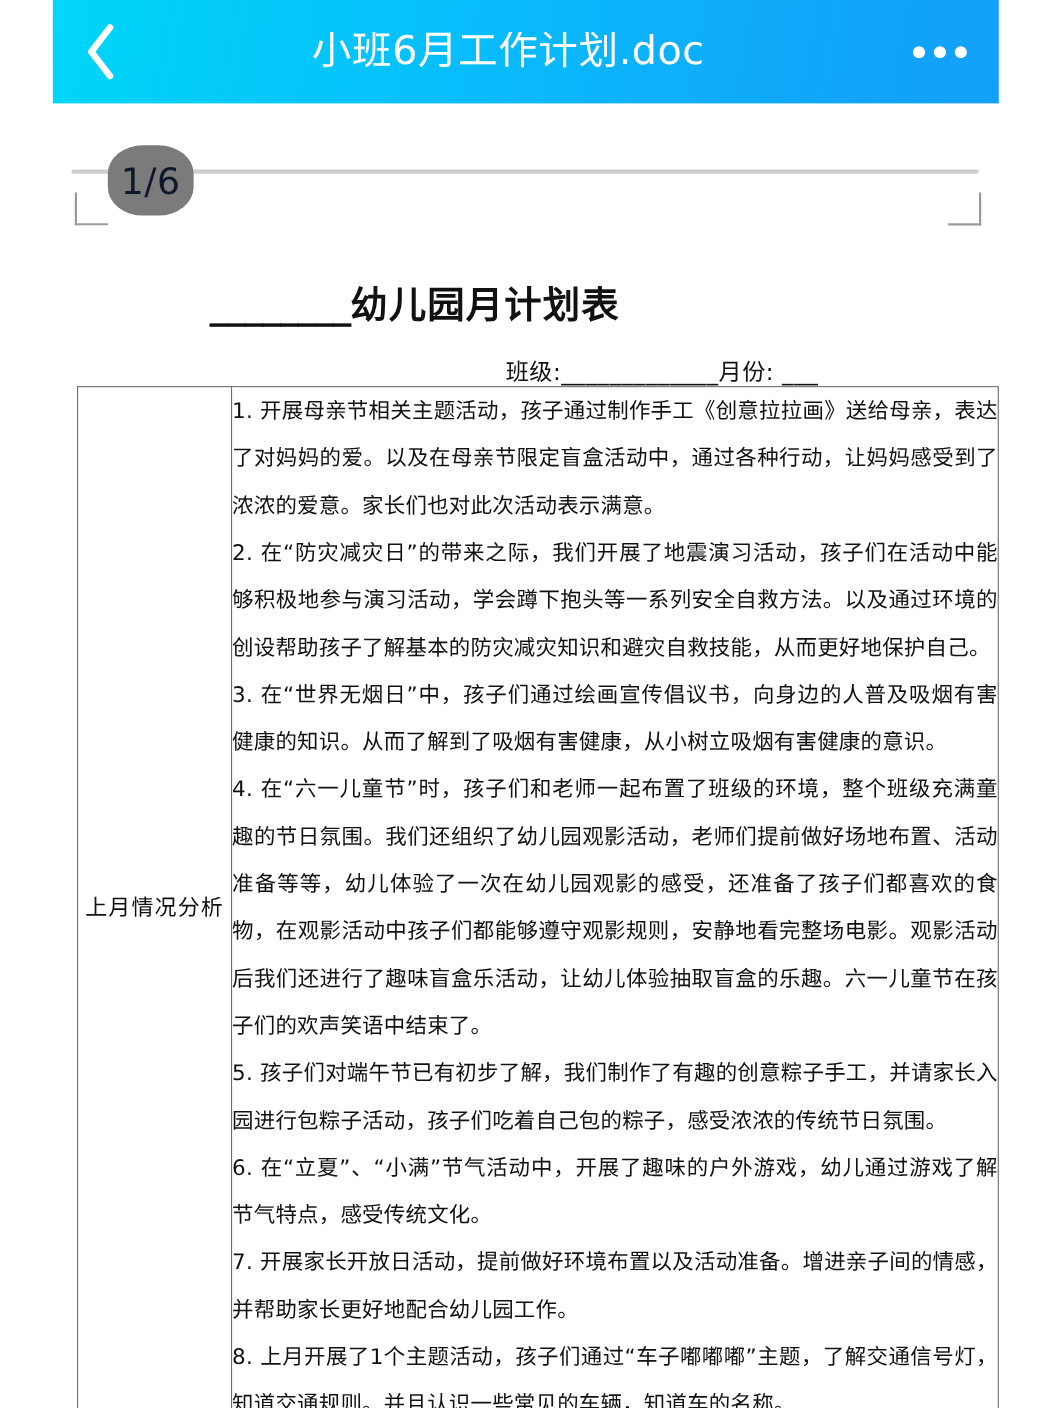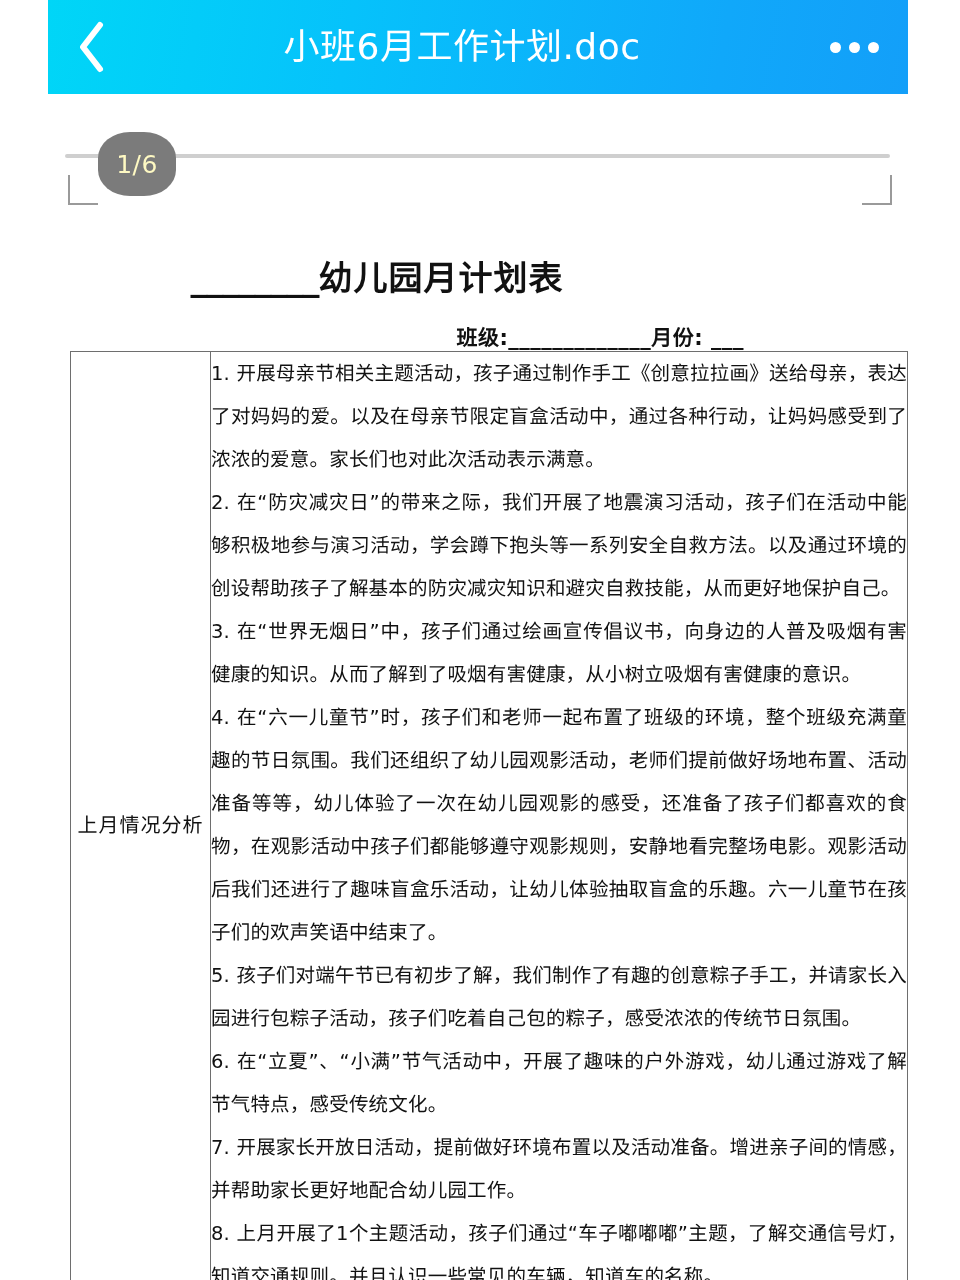--- a/index.html
+++ b/index.html
@@ -90,25 +90,25 @@
   }
 
   .page-badge {
     position: absolute;
     left: 98px;
     top: 132px;
     width: 78px;
     height: 64px;
     border-radius: 32px / 26px;
     background: #7b7b7b;
-    color: #fef9c3;
+    color: #0f172a;
     display: flex;
     align-items: center;
     justify-content: center;
-    font-size: 25px;
+    font-size: 33px;
     letter-spacing: 0.5px;
     cursor: pointer;
     user-select: none;
   }
 
   
   .crop {
     position: absolute;
     width: 28px;
     height: 28px;
@@ -141,21 +141,21 @@
   }
   .doc-title .blank {
     letter-spacing: -1px;
   }
 
   .meta-line {
     margin-top: 26px;
     padding-right: 52px;
     text-align: right;
     font-size: 21px;
-    font-weight: bold;
+    font-weight: normal;
     letter-spacing: 0.5px;
     white-space: nowrap;
     line-height: 1.2;
   }
 
   
   table.plan {
     position: absolute;
     left: 70px;
     top: 146px;

